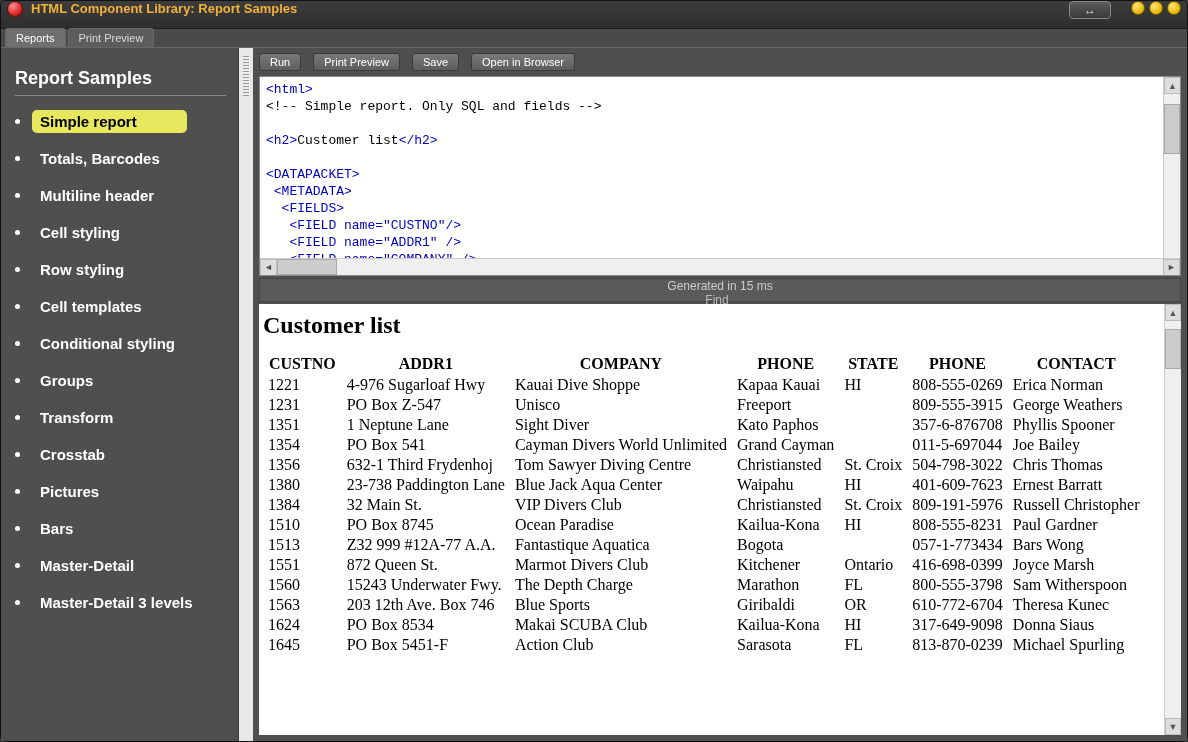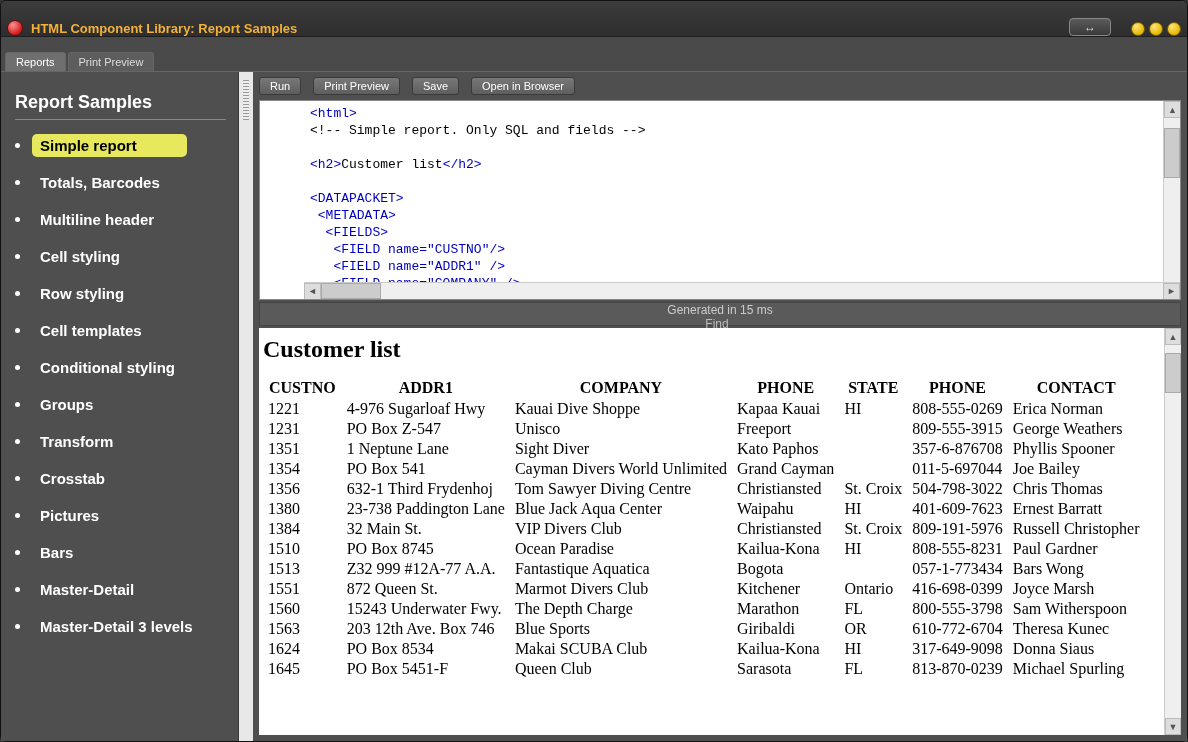--- a/index.html
+++ b/index.html
@@ -15,24 +15,24 @@
 .window {
   width: 1188px;
   height: 742px;
   border: 1px solid #111;
   border-radius: 6px;
   background: #4a4a4a;
   display: flex;
   flex-direction: column;
 }
 .titlebar {
-  height: 36px;
+  height: 28px;
   background: linear-gradient(to bottom, #3c3c3c, #2e2e2e);
   display: flex;
-  align-items: flex-end;
+  align-items: flex-start;
   padding: 0 6px;
   border-bottom: 1px solid #1e1e1e;
   border-radius: 6px 6px 0 0;
 }
 .titlebar .app-icon {
   width: 16px; height: 16px;
   border-radius: 50%;
   background: radial-gradient(circle at 35% 30%, #ff908f, #d01b1b 70%);
   border: 1px solid #6a0d0d;
   margin-right: 8px;
@@ -55,21 +55,21 @@
 }
 .titlebar .win-controls { display:flex; gap:4px; }
 .titlebar .win-dot {
   width:14px; height:14px; border-radius:50%;
   border:1px solid #7a5f00;
 }
 .win-dot.min{ background: radial-gradient(circle at 35% 30%, #ffe27a, #e6b800 70%); }
 .win-dot.max{ background: radial-gradient(circle at 35% 30%, #ffe27a, #e6b800 70%); }
 .win-dot.close{ background: radial-gradient(circle at 35% 30%, #ffe27a, #e6b800 70%); }
 .tabbar {
-  height: 35px;
+  height: 19px;
   background: #4a4a4a;
   display: flex;
   align-items: flex-end;
   padding: 0 4px;
   border-bottom: 1px solid #666;
 }
 .tabbar .tab {
   padding: 3px 10px;
   font-size: 11px;
   border: 1px solid #666;
@@ -157,21 +157,21 @@
   padding: 2px 10px;
   cursor: pointer;
 }
 .code-pane {
   height: 200px;
   background: #fff;
   border: 1px solid #888;
   margin: 0 6px;
   position: relative;
   overflow: hidden;
-  display:flex; flex-direction:column;padding-left:44px;
+  display:flex; flex-direction:column;
 }
 .code-content {
   flex:1;
   overflow: hidden;
   padding: 4px 6px;
   font-family: "Courier New", monospace;
   font-size: 13px;
   line-height: 17px;
   white-space: pre;
   color: #000;
@@ -506,21 +506,21 @@
                   <td>PO Box 8534</td>
                   <td>Makai SCUBA Club</td>
                   <td>Kailua-Kona</td>
                   <td>HI</td>
                   <td>317-649-9098</td>
                   <td>Donna Siaus</td>
                 </tr>
                 <tr>
                   <td class="custno">1645</td>
                   <td>PO Box 5451-F</td>
-                  <td>Queen Club</td>
+                  <td>Action Club</td>
                   <td>Sarasota</td>
                   <td>FL</td>
                   <td>813-870-0239</td>
                   <td>Michael Spurling</td>
                 </tr>
               </tbody>
           </table>
         </div>
         <div class="vscroll-panel">
           <div class="arrow">▲</div>

